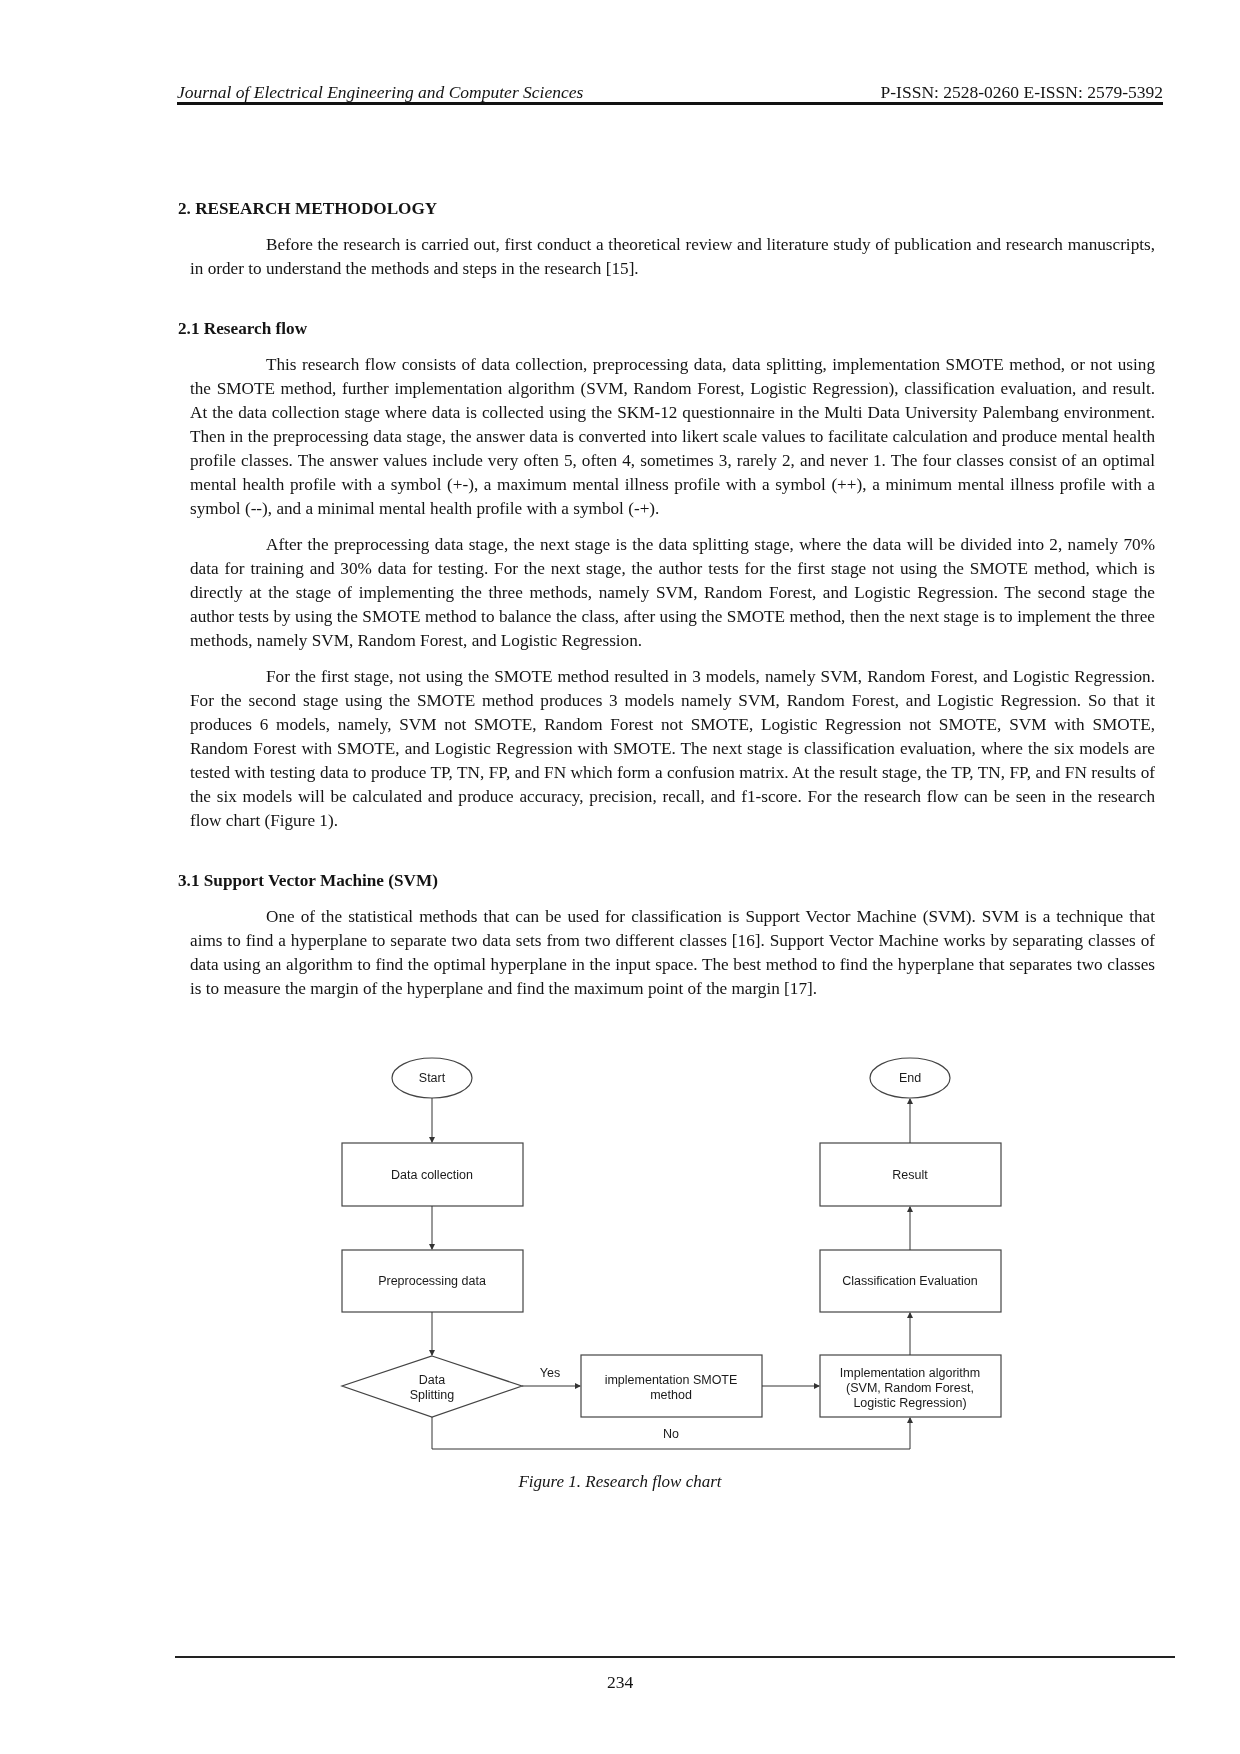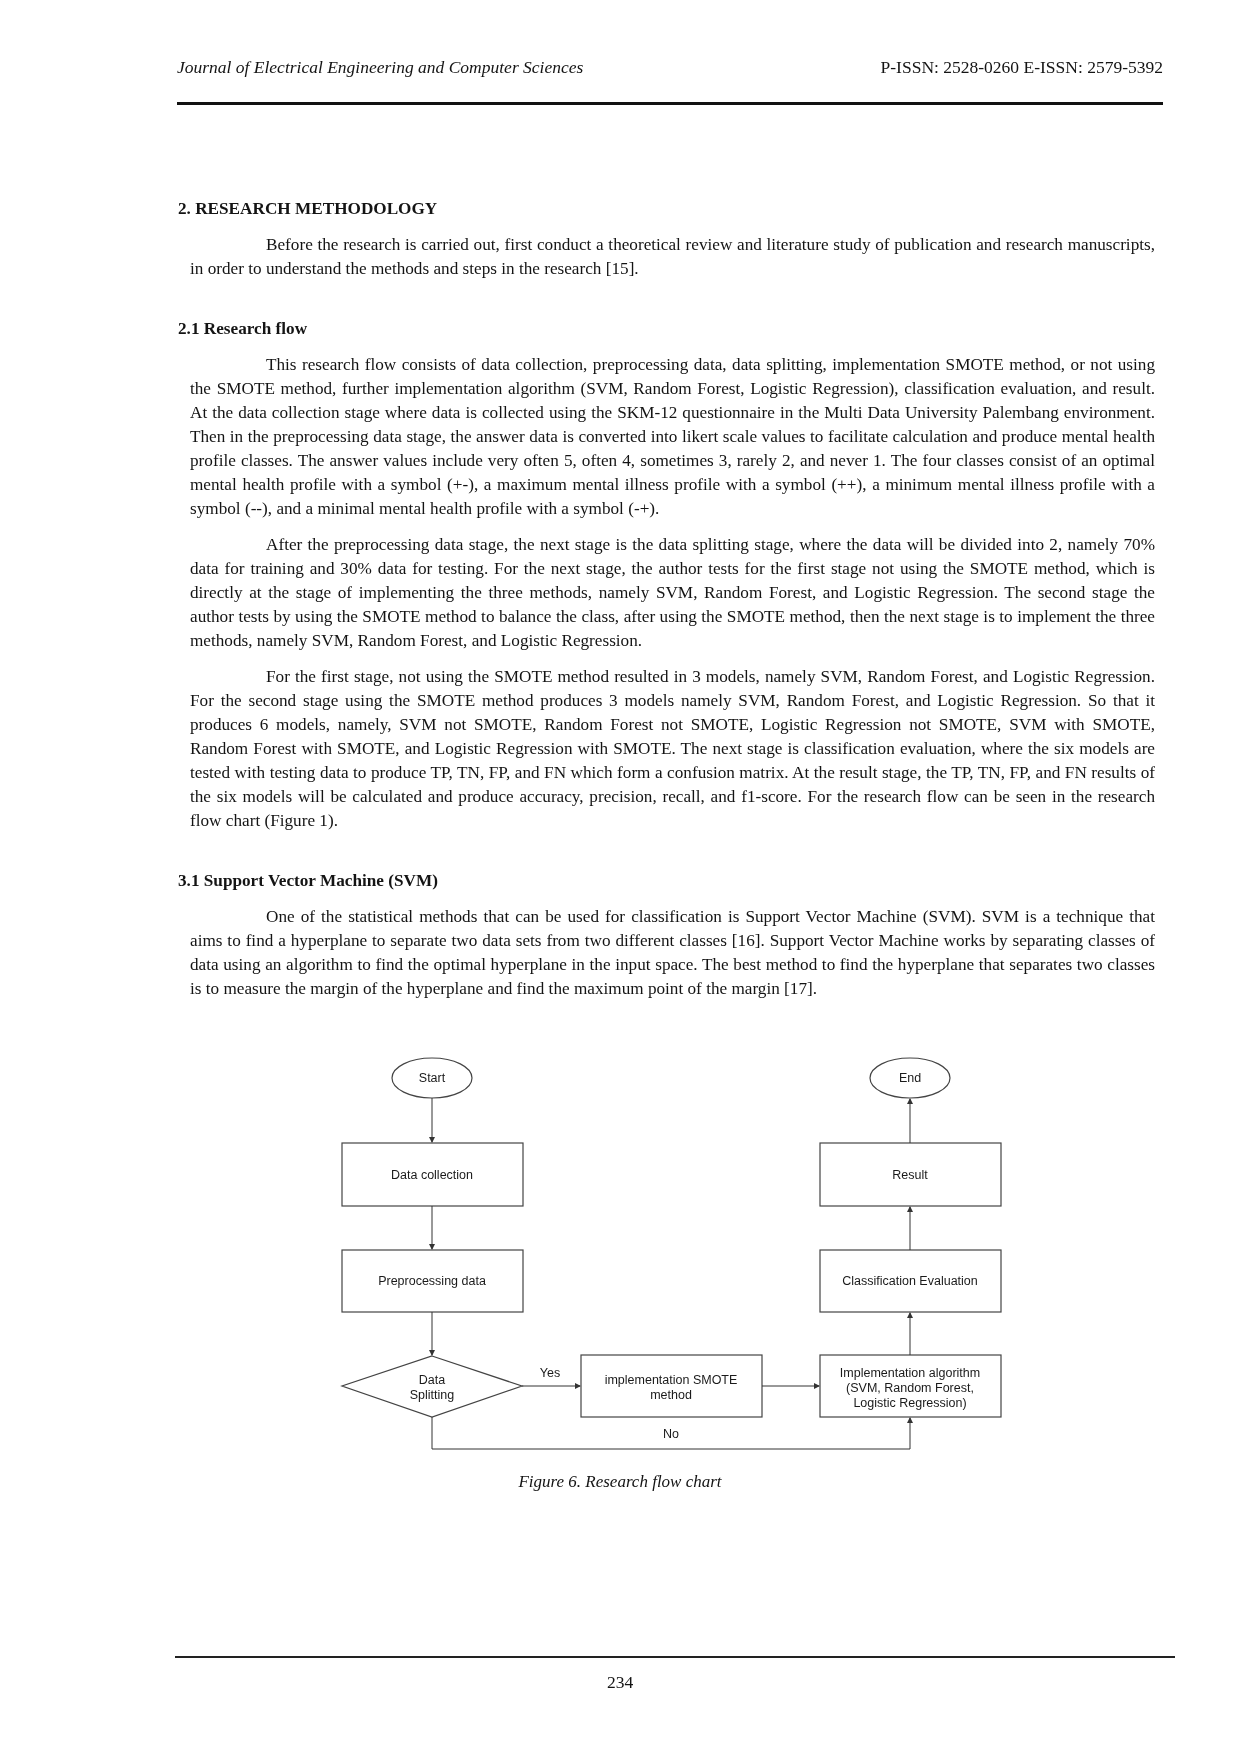--- a/index.html
+++ b/index.html
@@ -1,19 +1,19 @@
 <!DOCTYPE html>
 <html><head>
   <meta charset="utf-8">
   <style>
     html, body { margin: 0; padding: 0; background: #ffffff; }
     body { width: 1240px; height: 1754px; position: relative; overflow: hidden;
            font-family: "Liberation Serif", "DejaVu Serif", serif; color: #141414; }
     .header { position: absolute; left: 177px; top: 58px; width: 986px; font-size: 17.5px; line-height: 19px; }
-    .header .row { display: flex; justify-content: space-between; }
+    .header .row { display: flex; justify-content: space-between; margin-top: 25px; }
     .header .journal, .header .vol { font-style: italic; }
     .header-rule { position: absolute; left: 177px; top: 102px; width: 986px; height: 3px; background: #111; }
     .content { position: absolute; left: 178px; top: 197px; width: 989px; font-size: 17.2px; line-height: 24px; }
     .content h2, .content h3 { font-size: 17.2px; font-weight: bold; margin: 0; line-height: 24px; }
     .content p { margin: 12px; text-align: justify; text-indent: 76px; }
     .gap { height: 24px; }
     .figure { position: absolute; left: 330px; top: 1055px; width: 690px; height: 400px; }
     .figure svg { width: 690px; height: 400px; display: block; }
     .fig-text { font-family: "Liberation Sans", "DejaVu Sans", sans-serif; font-size: 12.5px; fill: #1a1a1a; }
     .caption { position: absolute; left: 0; width: 1240px; top: 1472px; text-align: center; font-style: italic; font-size: 17px; }
@@ -93,17 +93,17 @@
       <text x="910" y="1392">(SVM, Random Forest,</text>
       <text x="910" y="1407">Logistic Regression)</text>
       <text x="910" y="1285">Classification Evaluation</text>
       <text x="910" y="1179">Result</text>
       <text x="550" y="1377">Yes</text>
       <text x="671" y="1438">No</text>
     </g>
   </svg>
 </div>
 
-<div class="caption">Figure 6. Research flow chart</div>
+<div class="caption">Figure 1. Research flow chart</div>
 
 <div class="footer-rule"></div>
 <div class="page-num">234</div>
 <div class="url">Available online at: https://ejournal.ubhara.ac.id/jeecs</div>
 
 </body></html>

